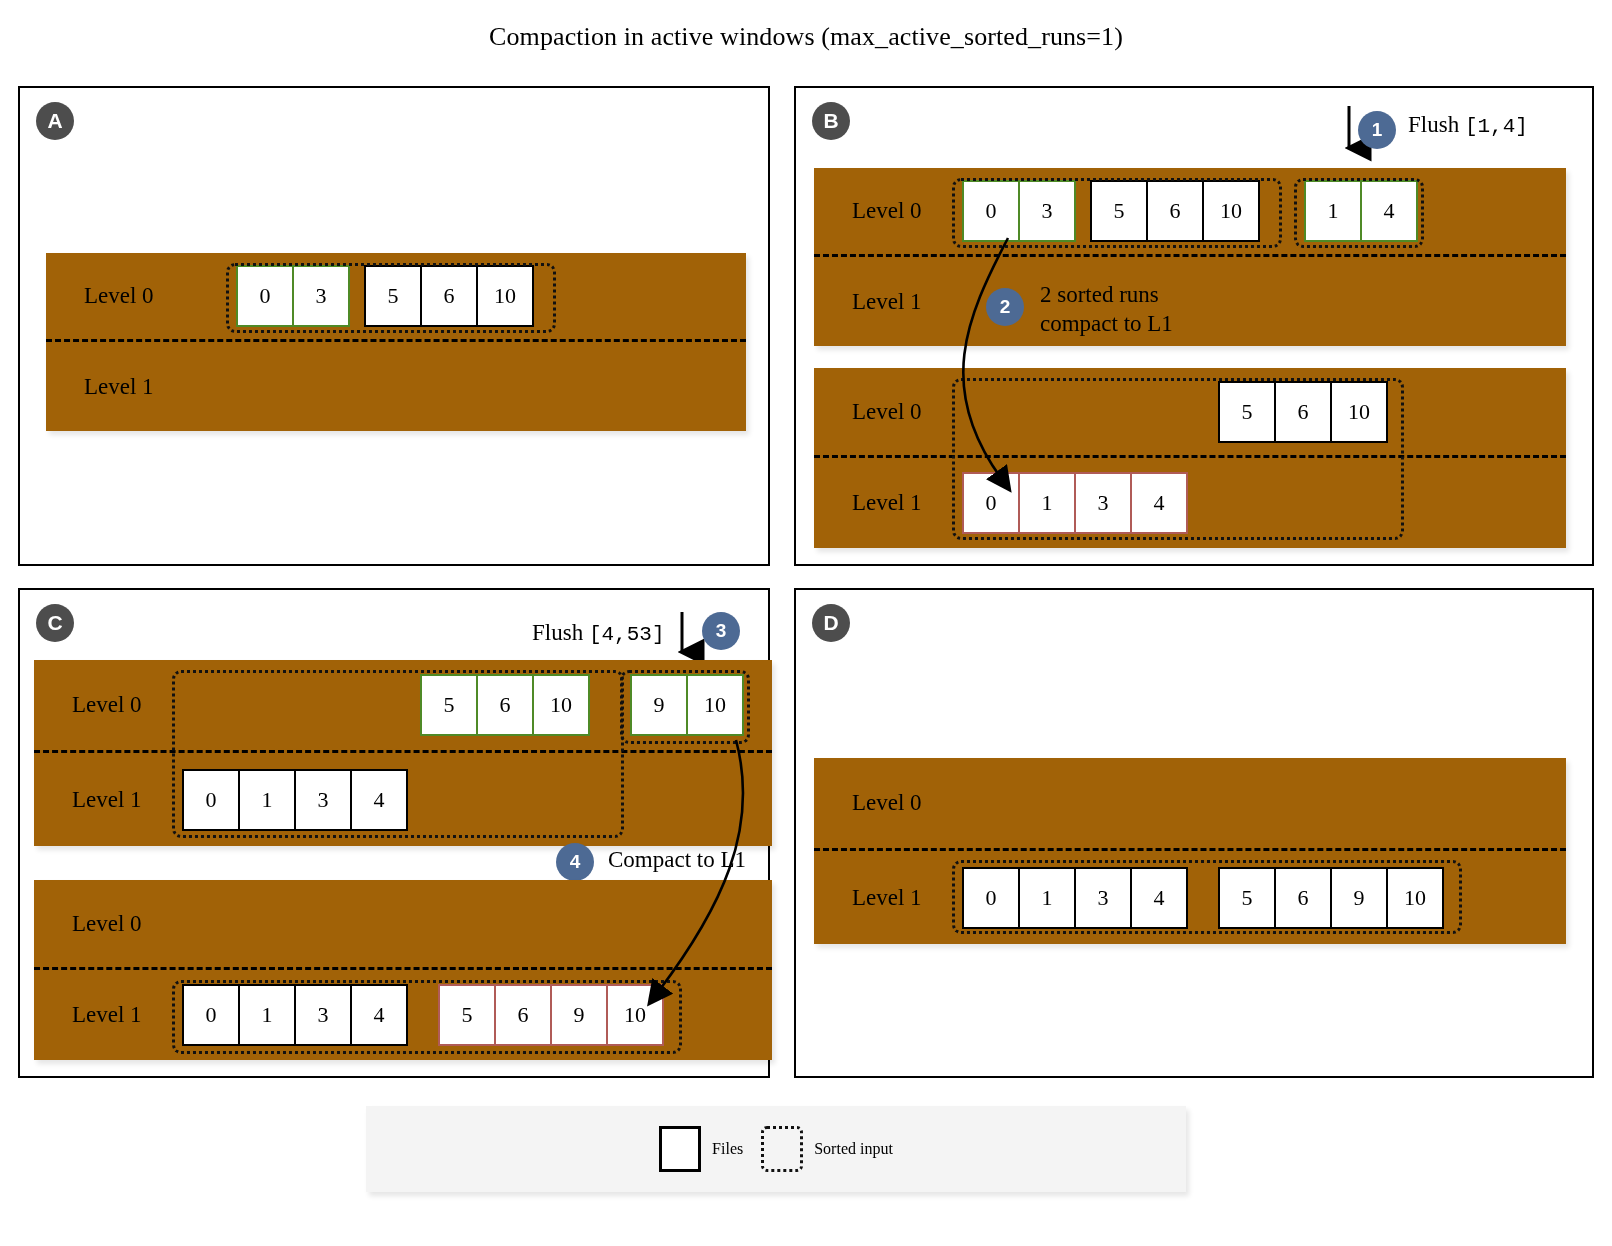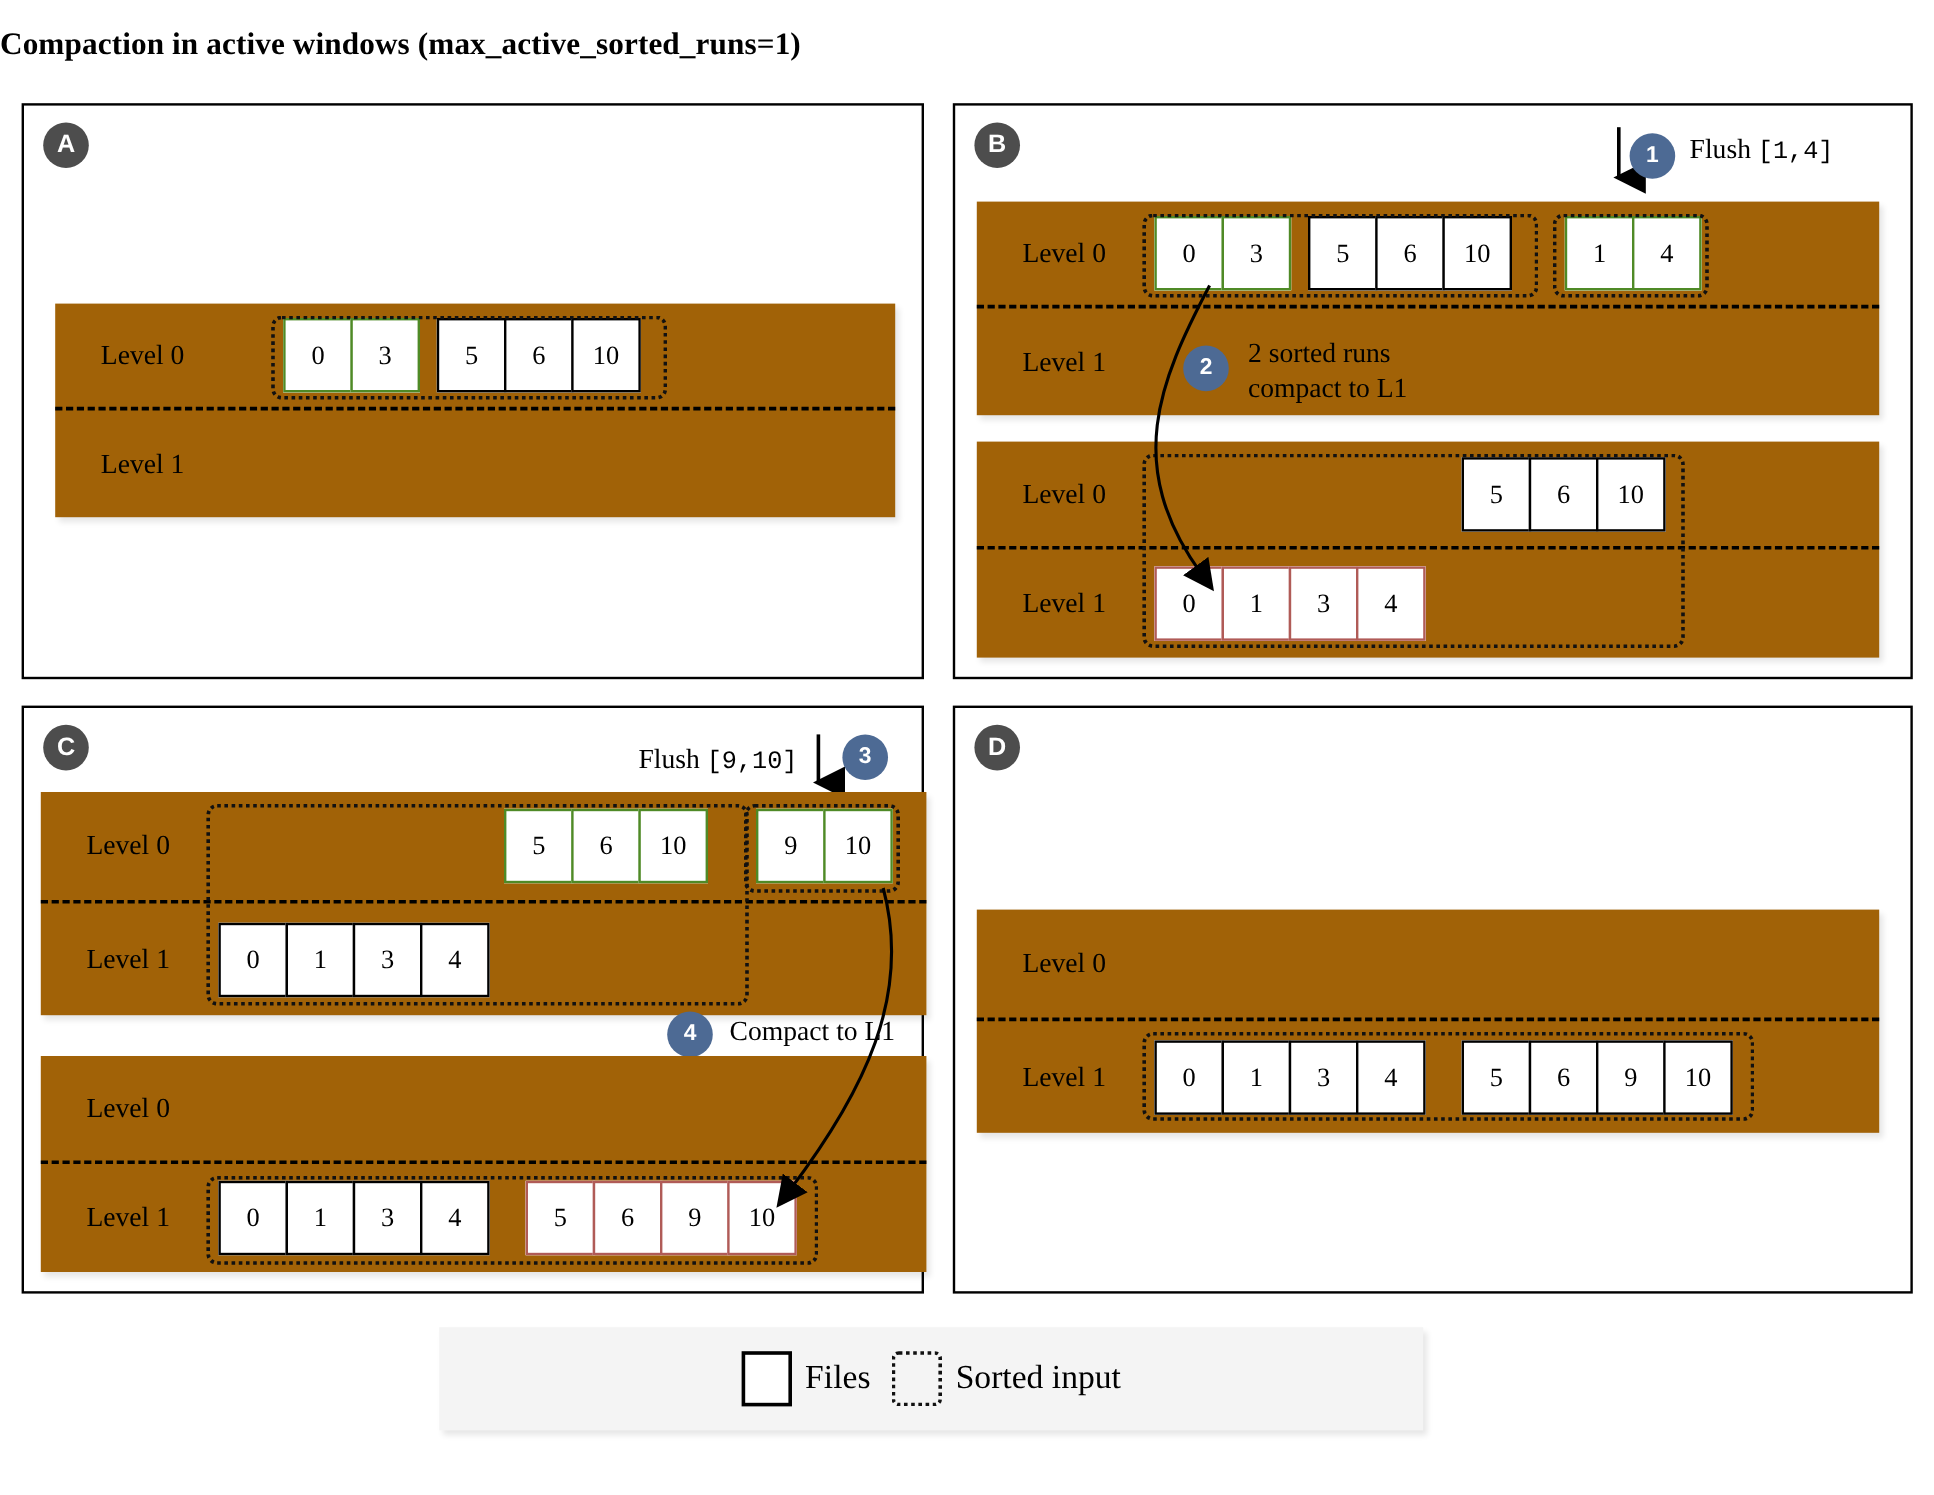--- a/index.html
+++ b/index.html
@@ -11,23 +11,23 @@
     position: relative;
     font-family: "Liberation Serif", "DejaVu Serif", serif;
     color: #000;
     overflow: hidden;
   }
 
   
   #title {
     position: absolute;
     top: 22px; left: 0; width: 1612px;
-    text-align: left;
+    text-align: center;
     font-size: 26px;
-    font-weight: bold;
+    font-weight: normal;
     letter-spacing: 0.1px;
   }
 
   
   .panel {
     position: absolute;
     border: 2px solid #000;
     background: #fff;
     box-sizing: border-box;
   }
@@ -143,21 +143,21 @@
     align-items: center;
     justify-content: center;
     gap: 18px;
   }
   .legend-item { display: flex; align-items: center; gap: 11px; }
   .legend-swatch { width: 42px; height: 46px; background: #fff; box-sizing: border-box; }
   .legend-swatch.black  { border: 3px solid #000; }
   .legend-swatch.dotted { border: 3px dotted #111; border-radius: 6px; background: transparent; }
   .legend-swatch.green  { border: 3px solid #80a86a; }
   .legend-swatch.red    { border: 3px solid #b87a75; }
-  .legend-label { font-size: 28px; }
+  .legend-label { font-size: 16px; }
 </style>
 </head>
 <body>
 
 <div id="title">Compaction in active windows (max_active_sorted_runs=1)</div>
 
 <div class="panel" id="panel-a">
   <div class="panel-badge">A</div>
 
   <div class="lsm-block" style="left:26px; top:165px; width:700px; height:178px;">
@@ -256,21 +256,21 @@
     </defs>
     <path d="M 212,150 C 170,230 140,300 205,390" fill="none" stroke="#000" stroke-width="2.6" marker-end="url(#arrB2)"></path>
   </svg>
 </div>
 
 <div class="panel" id="panel-c">
   <div class="panel-badge">C</div>
 
   <div class="annot" style="left:512px; top:28px;">
     <span>Flush</span>
-    <span class="mono">[9,10]</span>
+    <span class="mono">[4,53]</span>
   </div>
   <svg class="svg-layer" width="752" height="120" style="left:0;top:0;">
     <defs>
       <marker id="arrC" markerWidth="9" markerHeight="9" refX="4.5" refY="7.5" orient="auto">
         <path d="M0,0 L4.5,9 L9,0 Z" fill="#000"></path>
       </marker>
     </defs>
     <line x1="662" y1="22" x2="662" y2="62" stroke="#000" stroke-width="3" marker-end="url(#arrC)"></line>
   </svg>
   <div class="step-badge" style="left:682px; top:22px;">3</div>

